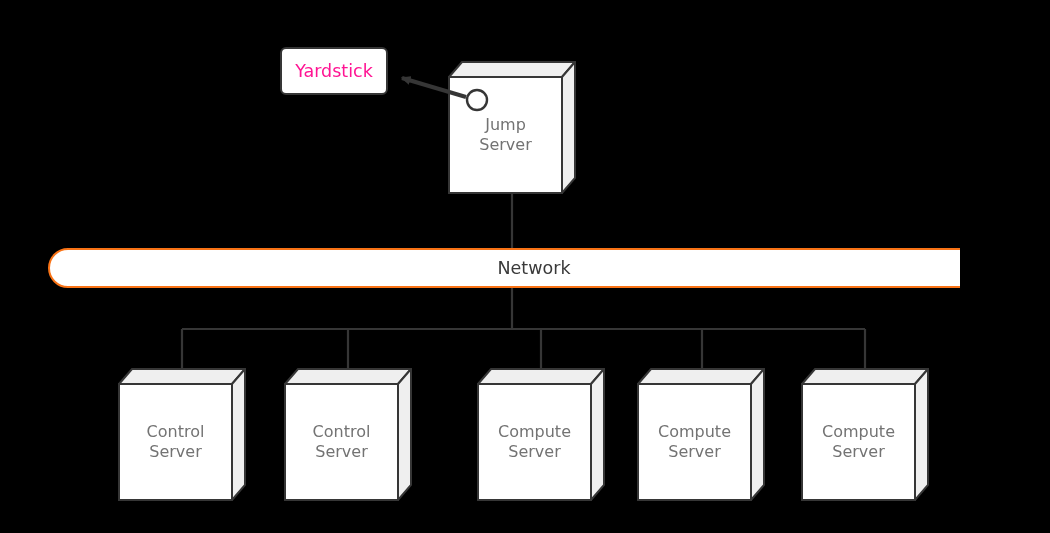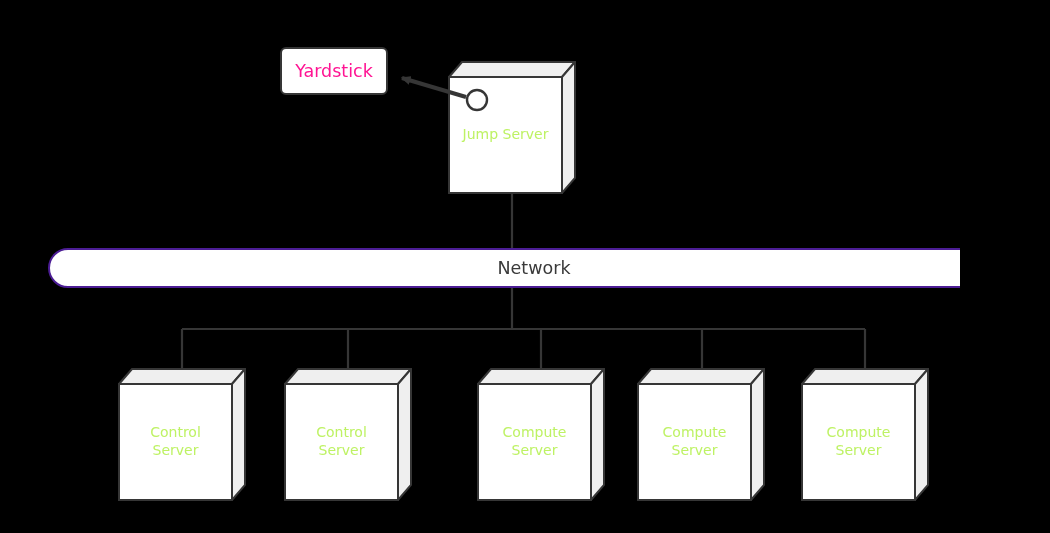--- a/index.html
+++ b/index.html
@@ -62,21 +62,21 @@
   }
 
   
   .pill {
     position: absolute;
     left: 48px;
     top: 248px;
     width: 972px;
     height: 40px;
     background: #ffffff;
-    border: 2px solid #4c1d95;
+    border: 2px solid #f97316;
     border-radius: 20px;
     box-sizing: border-box;
     display: flex;
     align-items: center;
     justify-content: center;
     z-index: 2;
   }
   .pill span {
     color: #3a3a3a;
     font-size: 17.5px;
@@ -99,22 +99,22 @@
     width: 113px;
     height: 115px;
     display: flex;
     align-items: center;
     justify-content: center;
     text-align: center;
   }
   .box3d .label span {
     display: inline-block;
     max-width: 92px;
-    color: #bef264;
-    font-size: 14px;
+    color: #737373;
+    font-size: 16px;
     line-height: 1.25;
   }
 
   .pos-jump { left: 448px; top: 61px; }
   .pos-s0   { left: 118px; top: 368px; }
   .pos-s1   { left: 284px; top: 368px; }
   .pos-s2   { left: 477px; top: 368px; }
   .pos-s3   { left: 637px; top: 368px; }
   .pos-s4   { left: 801px; top: 368px; }
 </style>

